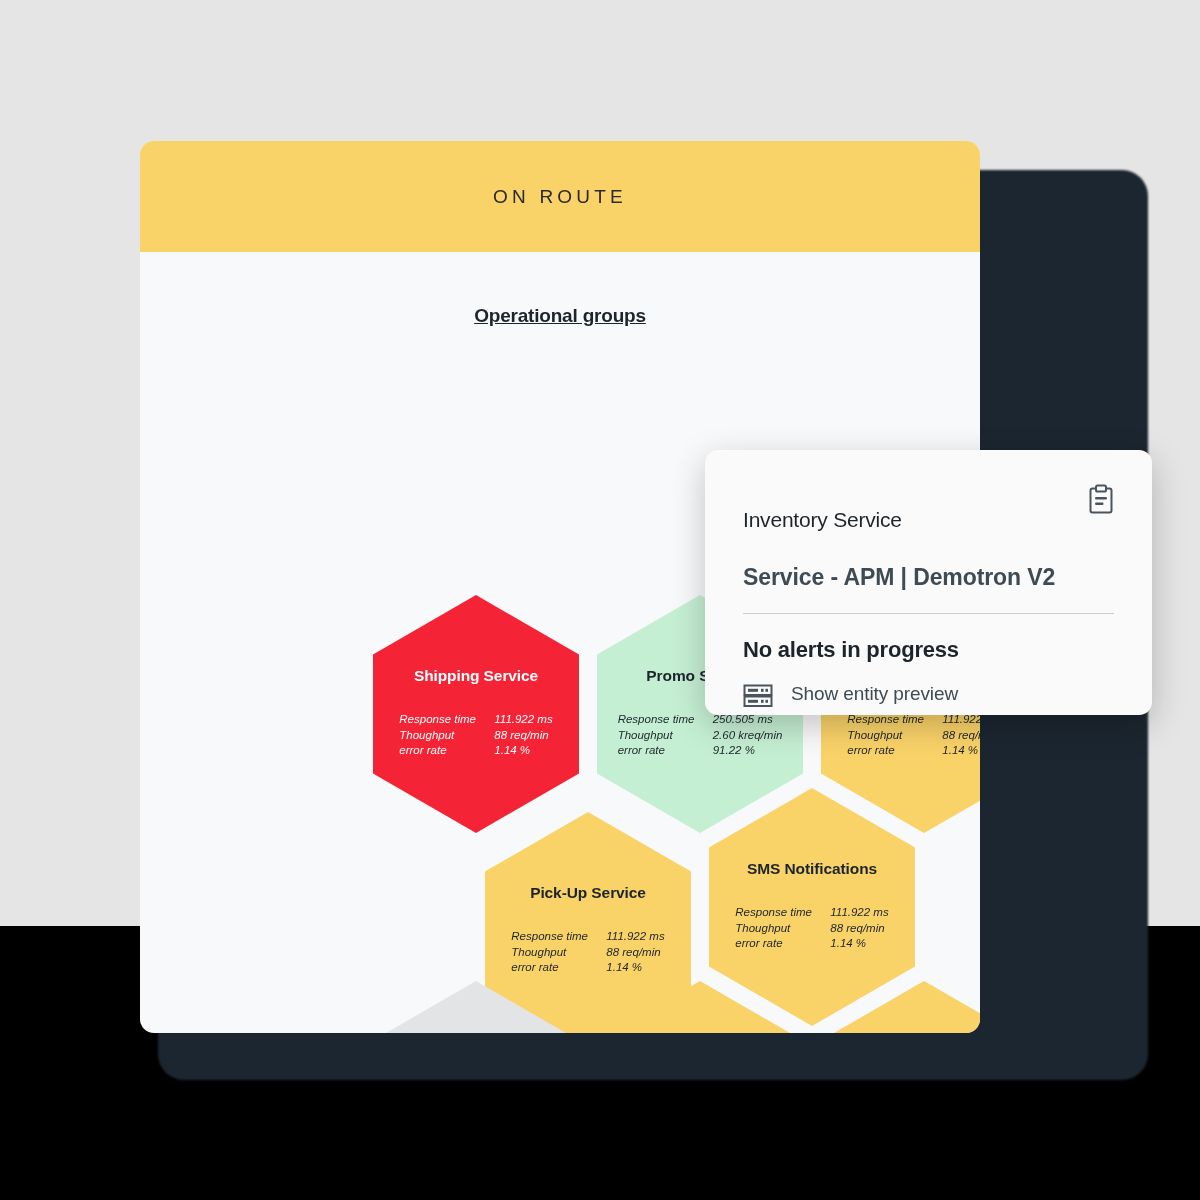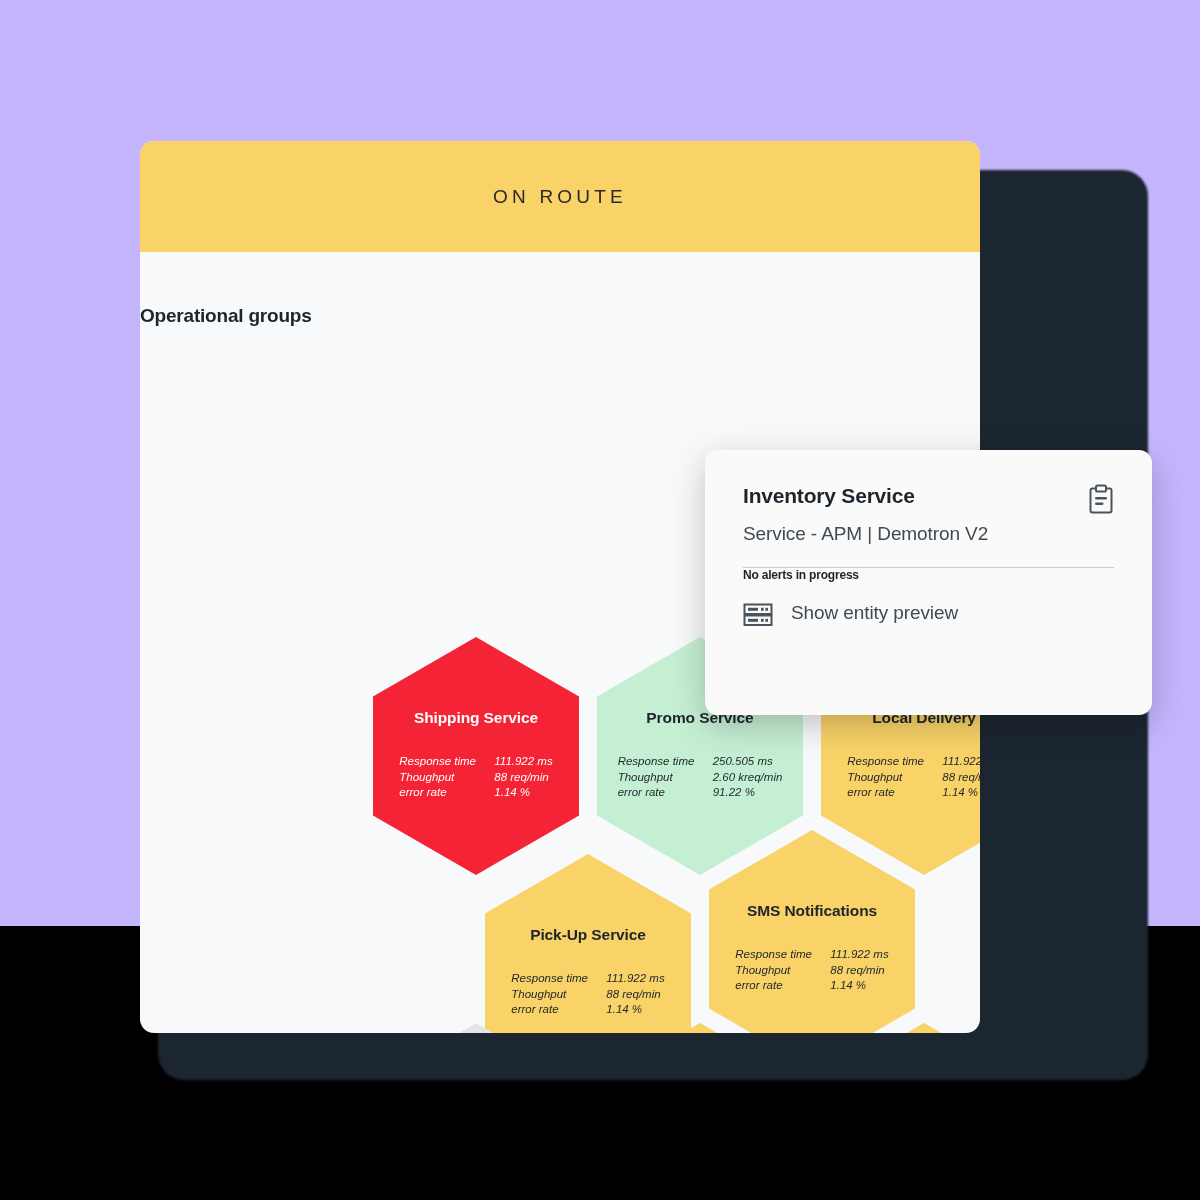--- a/index.html
+++ b/index.html
@@ -10,21 +10,21 @@
     height: 1200px;
     overflow: hidden;
     font-family: "Liberation Sans", sans-serif;
     -webkit-font-smoothing: antialiased;
   }
 
   #stage {
     position: relative;
     width: 1200px;
     height: 926px;
-    background: #c4b5fd;
+    background: #e5e5e5;
   }
 
   
   .panel-shadow {
     position: absolute;
     left: 158px;
     top: 170px;
     width: 990px;
     height: 910px;
     border-radius: 26px;
@@ -58,35 +58,36 @@
     color: #2a2a2a;
     font-weight: 400;
   }
 
   .panel-body {
     position: relative;
     height: 781px;
   }
 
   .section-title {
+    text-align: center;
     font-size: 19px;
     font-weight: 700;
     color: #1d252c;
     padding-top: 53px;
     letter-spacing: -0.2px;
+    text-decoration: underline;
   }
 
   
   .hexgrid {
     position: absolute;
     left: 0;
     top: 0;
     width: 840px;
     height: 781px;
-    margin-top: 42px;
   }
 
   .hex {
     position: absolute;
     width: 206px;
     height: 238px;
     clip-path: polygon(50% 0%, 100% 25%, 100% 75%, 50% 100%, 0% 75%, 0% 25%);
     -webkit-clip-path: polygon(50% 0%, 100% 25%, 100% 75%, 50% 100%, 0% 75%, 0% 25%);
     display: flex;
     flex-direction: column;
@@ -135,41 +136,43 @@
   }
 
   .popup-top {
     display: flex;
     align-items: flex-start;
     justify-content: space-between;
   }
 
   .popup-title {
     font-size: 21px;
+    font-weight: 400;
+    color: #1d252c;
+    letter-spacing: -0.2px;
+    margin-top: 24px;
+  }
+
+  .popup-subtitle {
+    margin-top: 32px;
+    font-size: 23px;
+    color: #3f4b54;
     font-weight: 700;
-    color: #1d252c;
-    letter-spacing: -0.2px;
-  }
-
-  .popup-subtitle {
-    margin-top: 9px;
-    font-size: 19px;
-    color: #3f4b54;
-    font-weight: 400;
     letter-spacing: -0.1px;
   }
 
   .popup-divider {
     margin-top: 22px;
     height: 1px;
     background: #c9ccd0;
   }
 
   .popup-alerts {
-    font-size: 12px;
+    margin-top: 23px;
+    font-size: 22px;
     font-weight: 700;
     color: #1d252c;
     letter-spacing: -0.2px;
   }
 
   .popup-action {
     margin-top: 20px;
     display: flex;
     align-items: flex-start;
     gap: 18px;

